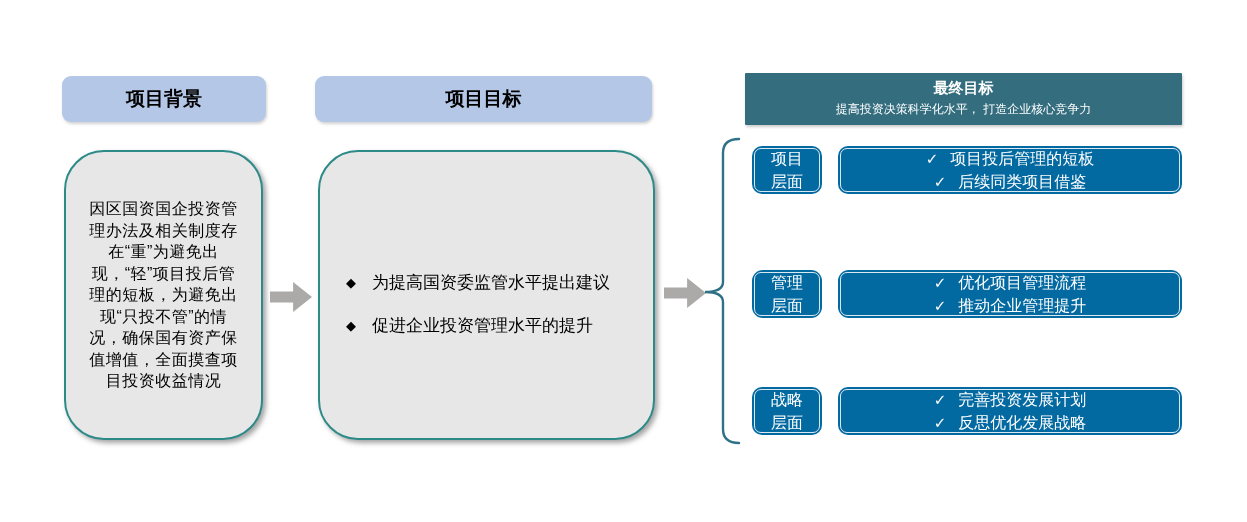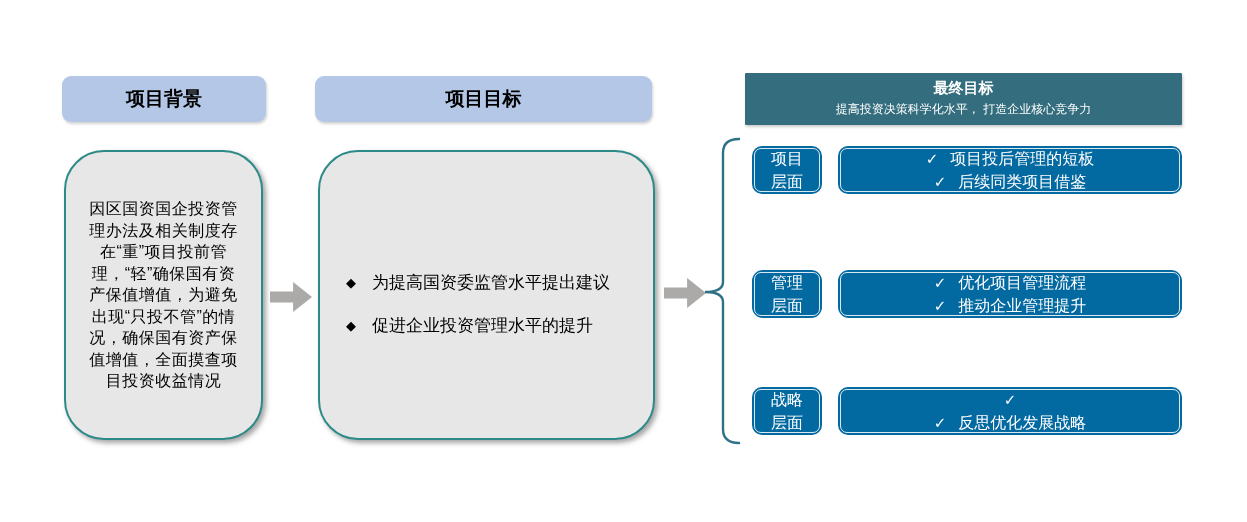--- a/index.html
+++ b/index.html
@@ -82,21 +82,21 @@
   .row-1{top:146px;} .row-2{top:270px;border-radius:11px;} .row-3{top:387px;}
 </style>
 </head>
 <body>
 
 <div id="canvas">
 
   <div class="col-header" id="header-background">项目背景</div>
 
   <div class="big-box" id="box-background">
-    <p id="background-body"><span>因区国资国企投资管理办法及相关制度存在“重”项目投前管理，“轻”确保国有资产保值增值，</span><span class="bold">为避免出现“只投不管”的情况，确保国有资产保值增值，全面摸查项目投资收益情况</span></p>
+    <p id="background-body"><span>因区国资国企投资管理办法及相关制度存在“重”为避免出现，“轻”项目投后管理的短板，</span><span class="bold">为避免出现“只投不管”的情况，确保国有资产保值增值，全面摸查项目投资收益情况</span></p>
   </div>
 
   <div class="block-arrow" id="arrow-1"></div>
 
   <div class="col-header" id="header-objectives">项目目标</div>
 
   <div class="big-box" id="box-objectives">
     <div class="bullet-list">
       <div class="bullet-row">
         <span class="bullet-glyph">◆</span>
@@ -152,20 +152,21 @@
     </div>
   </div>
 
   <div class="level-label row-3">
     <span>战略</span>
     <span>层面</span>
   </div>
   <div class="level-content row-3">
     <div class="check-row">
       <span class="check-glyph">✓</span>
+      <span>完善投资发展计划</span>
     </div>
     <div class="check-row">
       <span class="check-glyph">✓</span>
       <span>反思优化发展战略</span>
     </div>
   </div>
 
 </div>
 
 </body></html>

